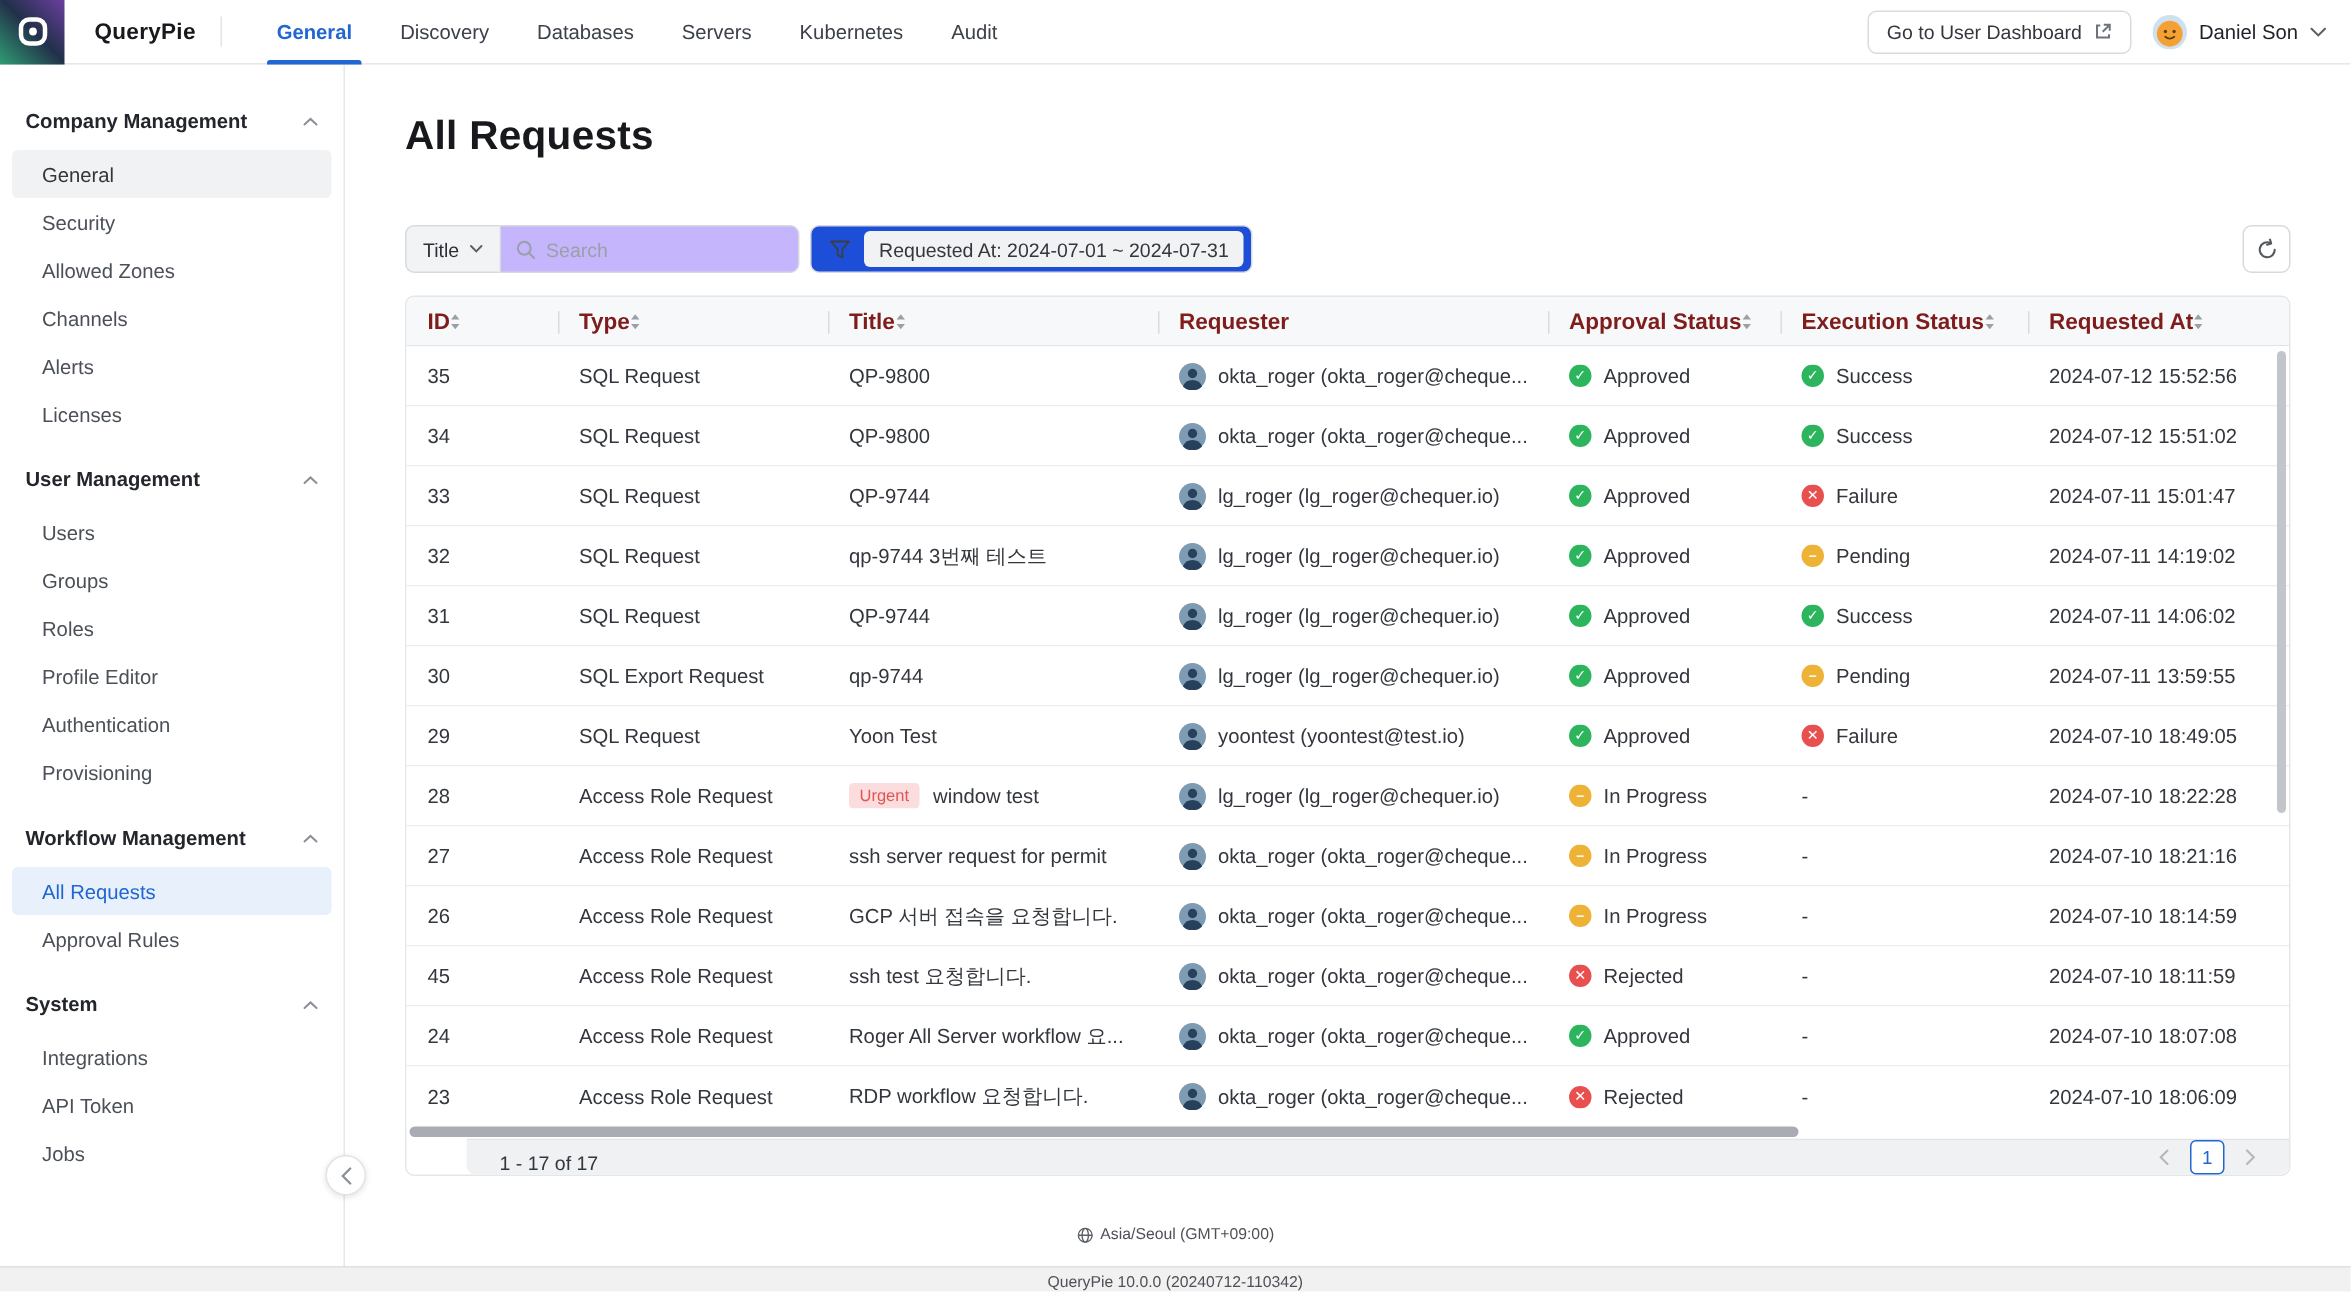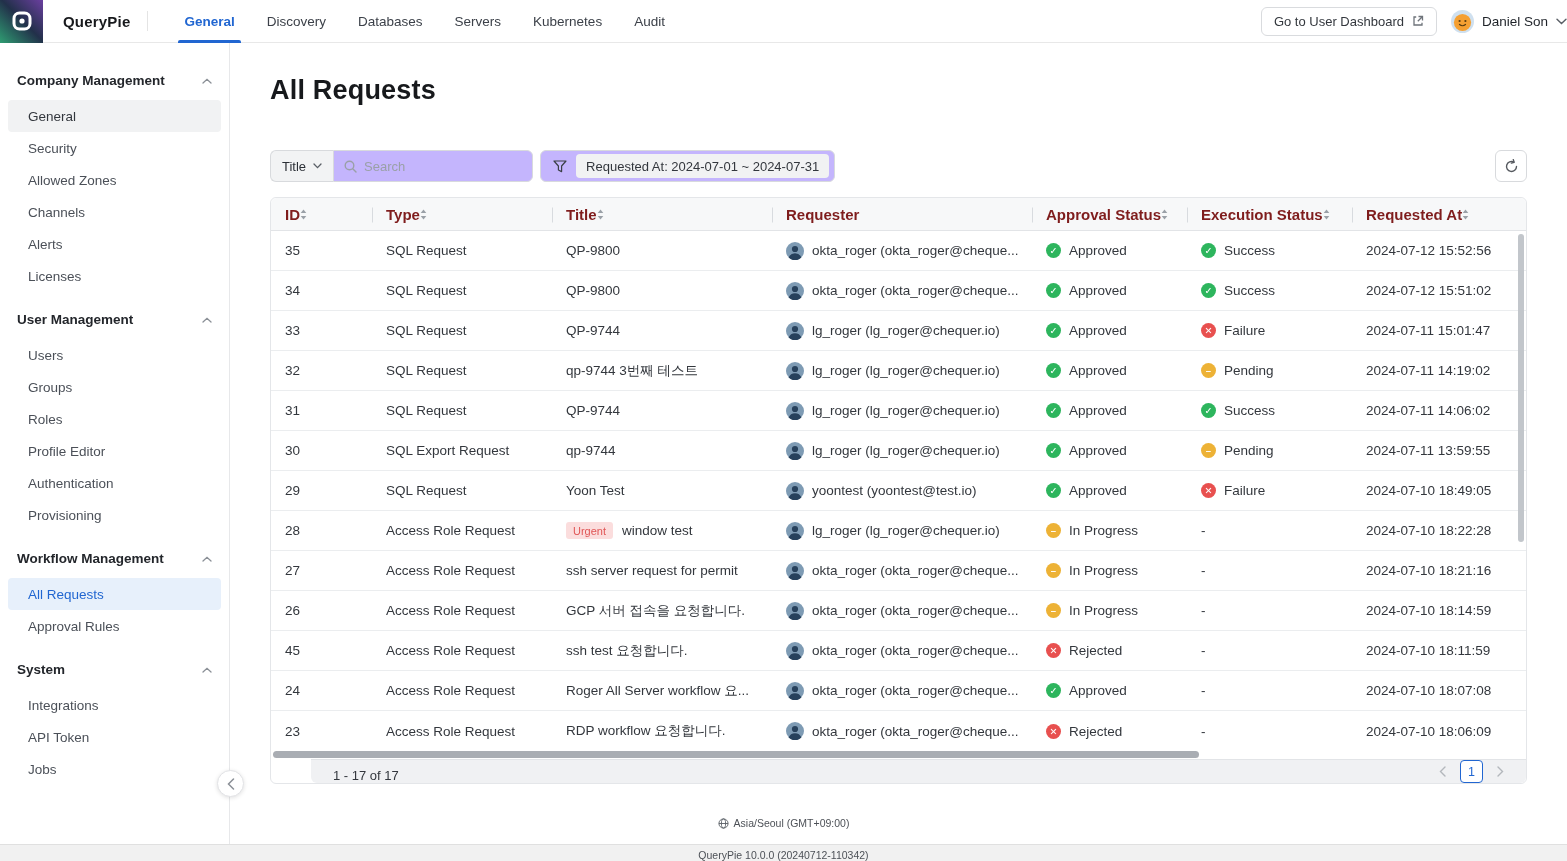--- a/index.html
+++ b/index.html
@@ -7,21 +7,21 @@
 
   
   .navbar { position:fixed; top:0; left:0; right:0; height:43px; background:#fff; border-bottom:1px solid #e8e8e8; display:flex; align-items:center; z-index:30; }
   .logo-sq { width:43px; height:43px; background:linear-gradient(to bottom left,#6b3fa0 0%,#22304a 48%,#2f9d72 100%); display:flex; align-items:center; justify-content:center; flex:0 0 auto; }
   .brand { font-size:15px; font-weight:bold; color:#17191c; margin:0 0 0 20px; letter-spacing:.2px; }
   .nav-divider { width:1px; height:20px; background:#e4e4e4; margin:0 0 0 17px; }
   .nav-tabs { display:flex; align-items:stretch; height:43px; margin-left:20px; }
   .nav-tab { position:relative; display:flex; align-items:center; padding:0 16px; font-size:13.5px; color:#3c4149; cursor:pointer; }
   .nav-tab.active { color:#2166d1; font-weight:bold; }
   .nav-tab.active::after { content:''; position:absolute; left:10px; right:10px; bottom:0; height:3px; background:#2166d1; border-radius:2px 2px 0 0; }
-  .nav-right { margin-left:auto; display:flex; align-items:center; gap:14px; }
+  .nav-right { margin-left:auto; display:flex; align-items:center; gap:14px; padding-right:16px; }
   .dash-btn { display:flex; align-items:center; gap:8px; height:29px; padding:0 12px; border:1px solid #d9dbde; border-radius:6px; background:#fff; font-size:13px; color:#33373d; cursor:pointer; }
   .user-chip { display:flex; align-items:center; gap:8px; cursor:pointer; }
   .user-name { font-size:13.5px; color:#1f2329; }
 
   
   .sidebar { position:fixed; top:43px; left:0; bottom:17px; width:230px; background:#fff; border-right:1px solid #e7e8ea; padding:22px 8px 0 8px; z-index:20; }
   .sb-section { margin-bottom:12px; }
   .sb-title { display:flex; align-items:center; justify-content:space-between; padding:8px 9px 12px 9px; font-size:13.5px; font-weight:bold; color:#23262b; cursor:pointer; }
   .sb-item { height:32px; display:flex; align-items:center; padding:0 9px 0 20px; font-size:13.5px; color:#4b5058; border-radius:4px; cursor:pointer; margin-bottom:0; }
   .sb-item.hl-gray { background:#f1f2f3; color:#33373d; }
@@ -30,21 +30,21 @@
 
   
   .main { position:fixed; top:43px; left:230px; right:0; bottom:17px; background:#fff; padding:32px 40px 0 40px; overflow:hidden; }
   .page-title { font-size:27px; font-weight:bold; color:#17191c; letter-spacing:.2px; }
 
   .filter-bar { display:flex; align-items:center; margin-top:44px; }
   .field-select { display:flex; align-items:center; gap:7px; height:32px; padding:0 11px; background:#f2f3f4; border:1px solid #d8dadd; border-right:none; border-radius:6px 0 0 6px; font-size:13px; color:#2b2f36; cursor:pointer; }
   .search-box { display:flex; align-items:center; gap:7px; height:32px; width:200px; padding:0 10px; background:#c4b5fd; border:1px solid #d8dadd; border-radius:0 6px 6px 0; }
   .search-box input { border:none; outline:none; font-size:13px; color:#33373d; width:100%; font-family:inherit; background:transparent; }
   .search-box input::placeholder { color:#9aa0a7; }
-  .date-filter { display:flex; align-items:center; gap:9px; height:32px; margin-left:7px; padding:0 5px 0 12px; border:1px solid #d8dadd; border-radius:6px; background:#c4b5fd; cursor:pointer; }
+  .date-filter { display:flex; align-items:center; gap:9px; height:32px; margin-left:7px; padding:0 5px 0 12px; border:1px solid #d8dadd; border-radius:6px; background:#1d4ed8; cursor:pointer; }
   .date-pill { background:#f1f2f3; border-radius:4px; height:24px; display:flex; align-items:center; padding:0 10px; font-size:13px; color:#33373d; }
   .refresh-btn { margin-left:auto; width:32px; height:32px; border:1px solid #d8dadd; border-radius:6px; background:#fff; display:flex; align-items:center; justify-content:center; cursor:pointer; }
 
   
   .card { position:relative; margin-top:15px; border:1px solid #e4e6e9; border-radius:6px; background:#fff; }
   .t-grid { display:grid; grid-template-columns:101px 180px 220px 260px 155px 165px 1fr; align-items:center; }
   .t-head { height:33px; background:#f7f8f9; border-bottom:1px solid #e2e4e7; border-radius:6px 6px 0 0; }
   .th { position:relative; display:flex; align-items:center; gap:0; height:33px; padding-left:14px; font-size:15px; font-weight:bold; color:#7f1d1d; cursor:pointer; }
   .th + .th::before { content:''; position:absolute; left:0; top:50%; transform:translateY(-50%); width:1px; height:15px; background:#d8dbdf; }
   .t-row { height:40px; border-bottom:1px solid #ebedef; background:#fff; cursor:pointer; }

